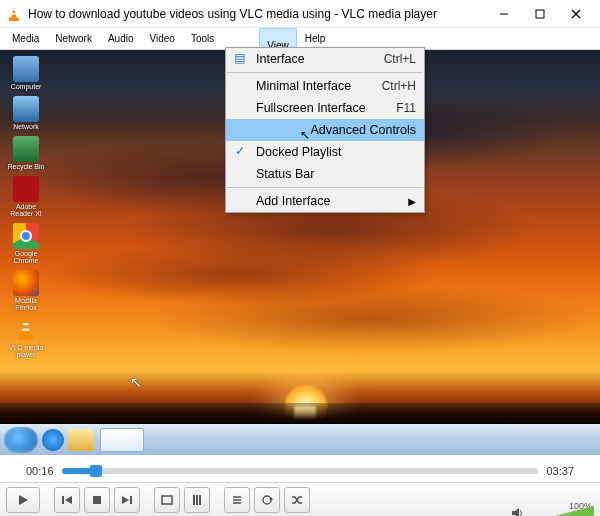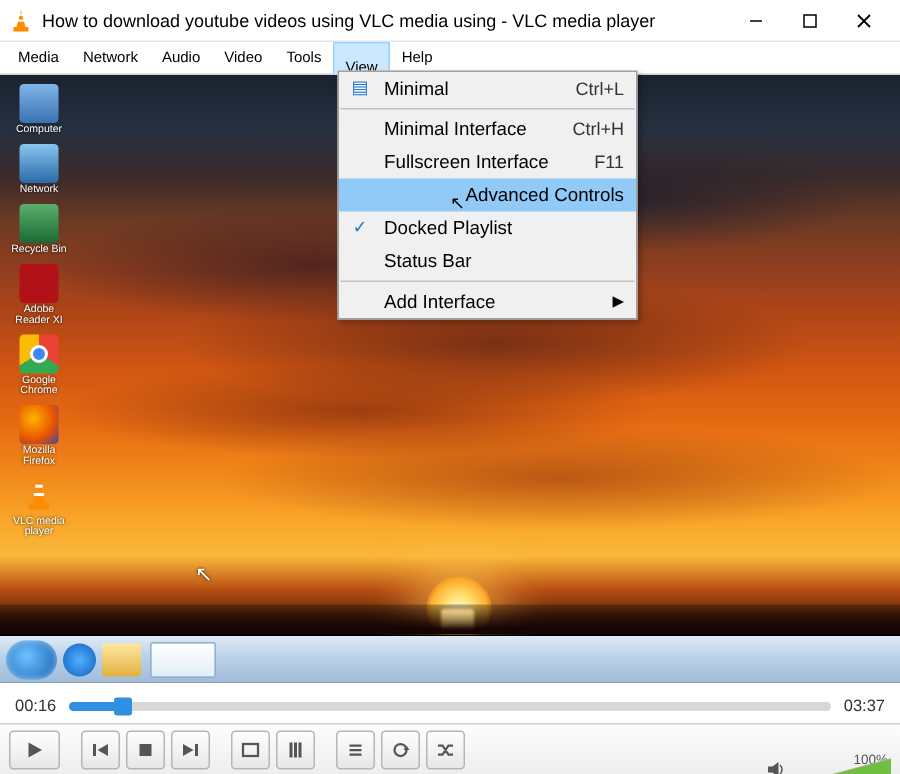--- a/index.html
+++ b/index.html
@@ -9,21 +9,21 @@
   .titlebar { height: 28px; display: flex; align-items: center; padding: 0 6px; font-size: 12px; color: #000; background: #fff; border-bottom: 1px solid #e5e5e5; }
   .titlebar .appicon { width: 16px; height: 16px; margin-right: 6px; position: relative; }
   .titlebar .appicon svg { width: 16px; height: 16px; }
   .titlebar .title-text { flex: 1; white-space: nowrap; overflow: hidden; text-overflow: ellipsis; }
   .winbtns { display: flex; gap: 0; }
   .winbtn { width: 36px; height: 28px; display: flex; align-items: center; justify-content: center; font-size: 13px; color: #000; }
 
   
   .menubar { height: 22px; display: flex; align-items: stretch; padding: 0 4px; font-size: 10px; background: #fff; border-bottom: 1px solid #d0d0d0; }
   .menubar .menuitem { padding: 0 8px; display: flex; align-items: center; cursor: default; }
-  .menubar .menuitem.open { background: #cce8ff; border: 1px solid #99d1ff; padding: 16px 7px; }
+  .menubar .menuitem.open { background: #cce8ff; border: 1px solid #99d1ff; padding: 16px 7px; margin-left: 37px; }
 
   
   .dropdown { position: absolute; left: 225px; top: 47px; width: 200px; background: #f0f0f0; border: 1px solid #a0a0a0; box-shadow: 2px 2px 4px rgba(0,0,0,0.25); z-index: 100; font-size: 12.5px; }
   .dropdown .dditem { height: 22px; display: flex; align-items: center; padding: 0 8px 0 30px; position: relative; }
   .dropdown .dditem .shortcut { margin-left: auto; color: #333; font-size: 12px; }
   .dropdown .dditem.highlight { background: #91c9f7; justify-content: flex-end; }
   .dropdown .ddsep { height: 1px; background: #c0c0c0; margin: 2px 1px; }
   .dropdown .ddicon { position: absolute; left: 6px; top: 2px; width: 16px; height: 16px; display: flex; align-items: center; justify-content: center; font-size: 12px; color: #2078d7; }
   .dropdown .submenu-arrow { margin-left: auto; font-size: 10px; }
 
@@ -69,21 +69,21 @@
   .taskbar .tb-start { width: 34px; height: 26px; border-radius: 14px; background: radial-gradient(circle at 40% 40%, #6ec1ff, #1060b0); box-shadow: inset 0 0 4px rgba(255,255,255,0.6);}
   .taskbar .tb-ie { width: 22px; height: 22px; border-radius:50%; background: radial-gradient(circle,#50b0ff,#1060c0);}
   .taskbar .tb-explorer { width: 26px; height: 22px; background: linear-gradient(#ffe8a0,#e0b040); border-radius:2px;}
   .taskbar .tb-window { width: 44px; height: 24px; background: linear-gradient(#fff,#e0edf8); border: 1px solid #8fb0d0; border-radius:2px; margin-left:2px;}
 
   
   .cursor-main { position: absolute; left: 130px; top: 324px; font-size: 14px; color: #fff; text-shadow: 0 0 2px #000; }
   .cursor-menu { position: absolute; left: 300px; top: 128px; font-size: 12px; color: #000; z-index: 200; }
 
   
-  .seekrow { position: absolute; left: 0; top: 460px; width: 600px; height: 22px; display: flex; align-items: center; padding: 0 10px; font-size: 11px; color: #333; gap: 8px; background:#fff;}
+  .seekrow { position: absolute; left: 0; top: 460px; width: 600px; height: 22px; display: flex; align-items: center; padding: 0 26px; font-size: 11px; color: #333; gap: 8px; background:#fff;}
   .seekbar { flex: 1; height: 6px; background: #d8d8d8; border-radius: 3px; position: relative; }
   .seekfill { position: absolute; left: 0; top: 0; bottom: 0; width: 7.2%; background: #2f8fe0; border-radius: 3px; }
   .seekknob { position: absolute; left: 7.2%; top: -3px; width: 12px; height: 12px; background: #2f8fe0; border-radius: 2px; transform: translateX(-50%);}
 
   
   .controlbar { position: absolute; left: 0; top: 482px; width: 600px; height: 34px; display: flex; align-items: center; padding: 0 6px; gap: 4px; background: linear-gradient(#fdfdfd,#eeeeee); border-top: 1px solid #d0d0d0;}
   .ctrlbtn { height: 26px; min-width: 26px; padding: 0 4px; border: 1px solid #b5b5b5; background: linear-gradient(#fefefe,#e7e7e7); border-radius: 3px; display:flex; align-items:center; justify-content:center; color:#555; }
   .ctrlbtn.play { width: 34px; }
   .ctrlbtn.big svg, .ctrlbtn svg { width: 14px; height: 14px; fill: #555; }
   .ctrlsep { width: 6px; }
@@ -134,21 +134,21 @@
     <div class="menuitem">Audio</div>
     <div class="menuitem">Video</div>
     <div class="menuitem">Tools</div>
     <div class="menuitem open">View</div>
     <div class="menuitem">Help</div>
   </div>
 
 <div class="dropdown" id="dropdown">
     <div class="dditem">
       <span class="ddicon">▤</span>
-      <span>Minimal</span>
+      <span>Interface</span>
       <span class="shortcut">Ctrl+L</span>
     </div>
     <div class="ddsep"></div>
     <div class="dditem">
       <span>Minimal Interface</span>
       <span class="shortcut">Ctrl+H</span>
     </div>
     <div class="dditem">
       <span>Fullscreen Interface</span>
       <span class="shortcut">F11</span>

